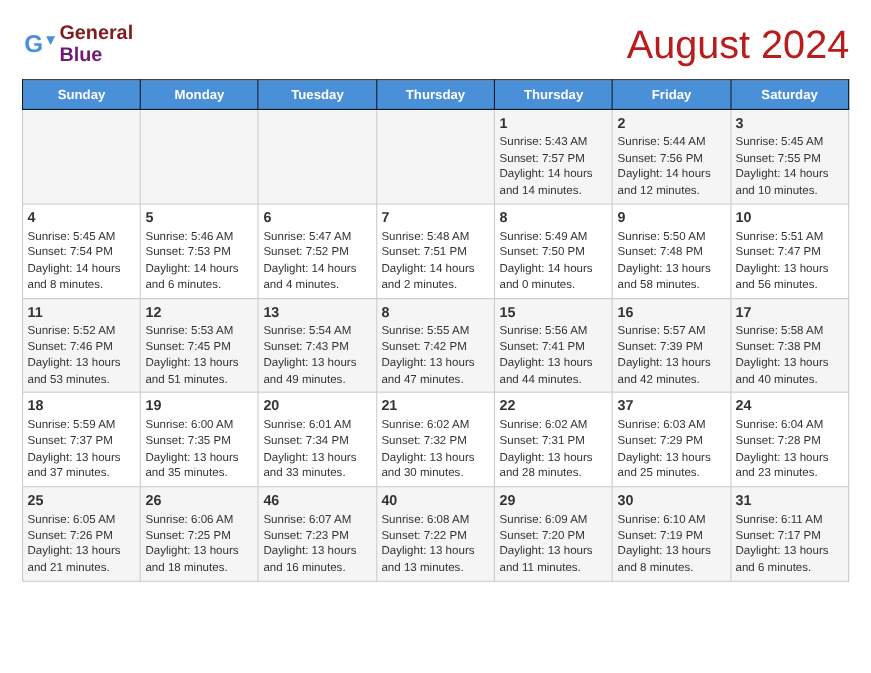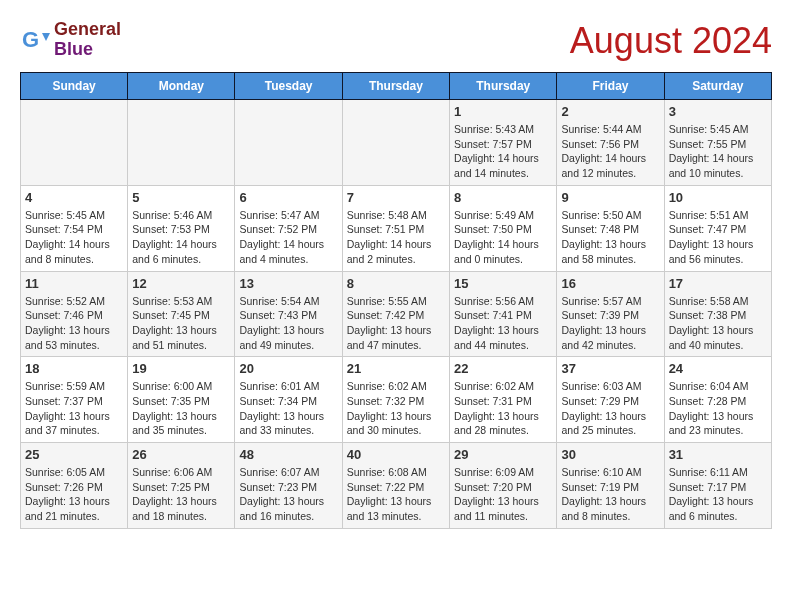--- a/index.html
+++ b/index.html
@@ -232,21 +232,21 @@
       <tr class="week-row">
         <td>
           <div class="day-num">25</div>
           <div class="day-info">Sunrise: 6:05 AM<br>Sunset: 7:26 PM<br>Daylight: 13 hours<br>and 21 minutes.</div>
         </td>
         <td>
           <div class="day-num">26</div>
           <div class="day-info">Sunrise: 6:06 AM<br>Sunset: 7:25 PM<br>Daylight: 13 hours<br>and 18 minutes.</div>
         </td>
         <td>
-          <div class="day-num">48</div>
+          <div class="day-num">46</div>
           <div class="day-info">Sunrise: 6:07 AM<br>Sunset: 7:23 PM<br>Daylight: 13 hours<br>and 16 minutes.</div>
         </td>
         <td>
           <div class="day-num">40</div>
           <div class="day-info">Sunrise: 6:08 AM<br>Sunset: 7:22 PM<br>Daylight: 13 hours<br>and 13 minutes.</div>
         </td>
         <td>
           <div class="day-num">29</div>
           <div class="day-info">Sunrise: 6:09 AM<br>Sunset: 7:20 PM<br>Daylight: 13 hours<br>and 11 minutes.</div>
         </td>

